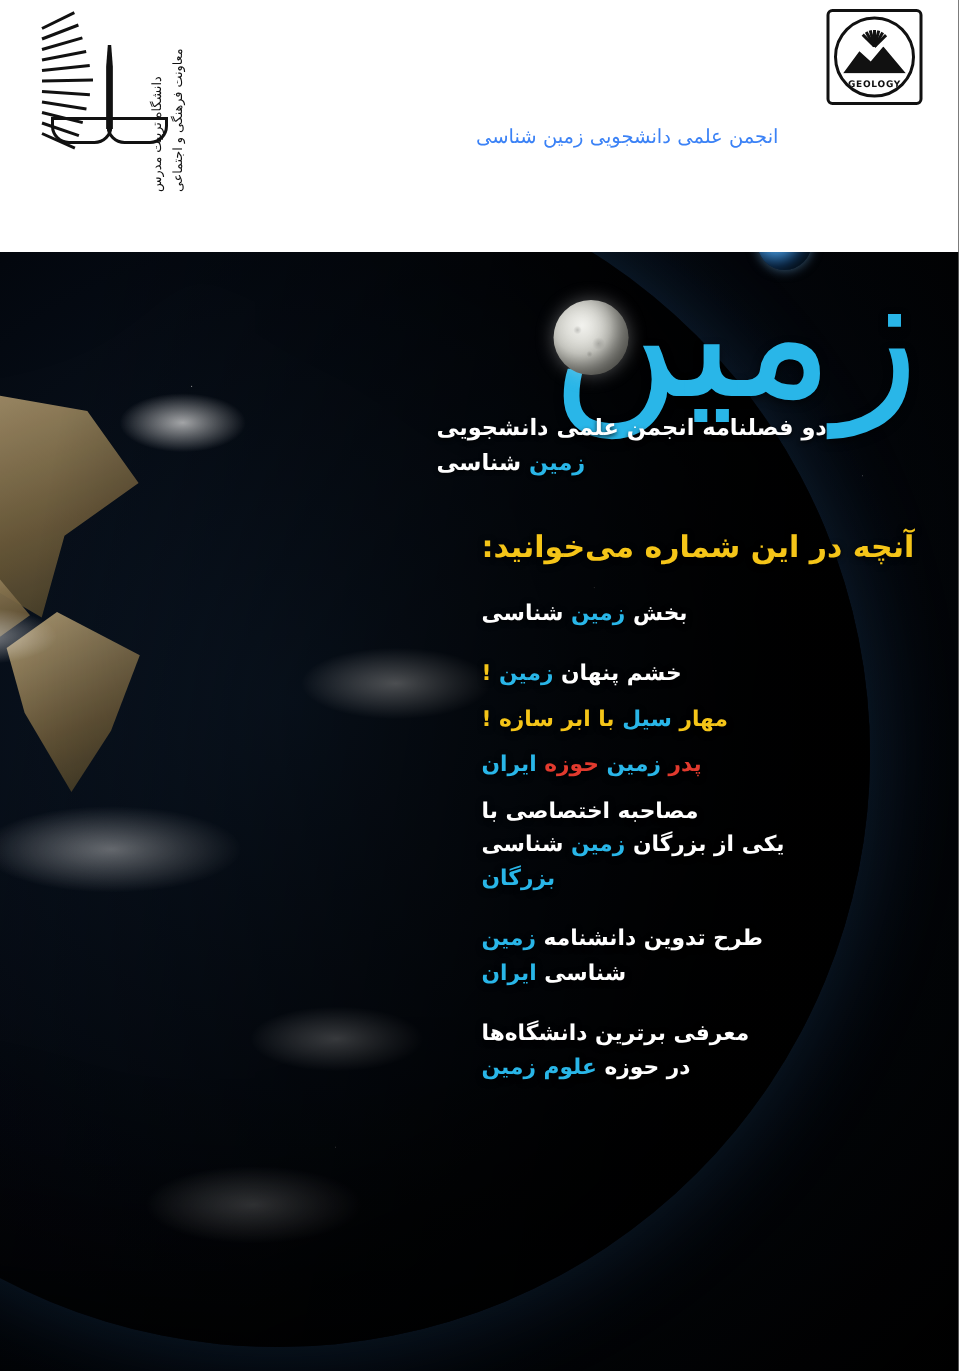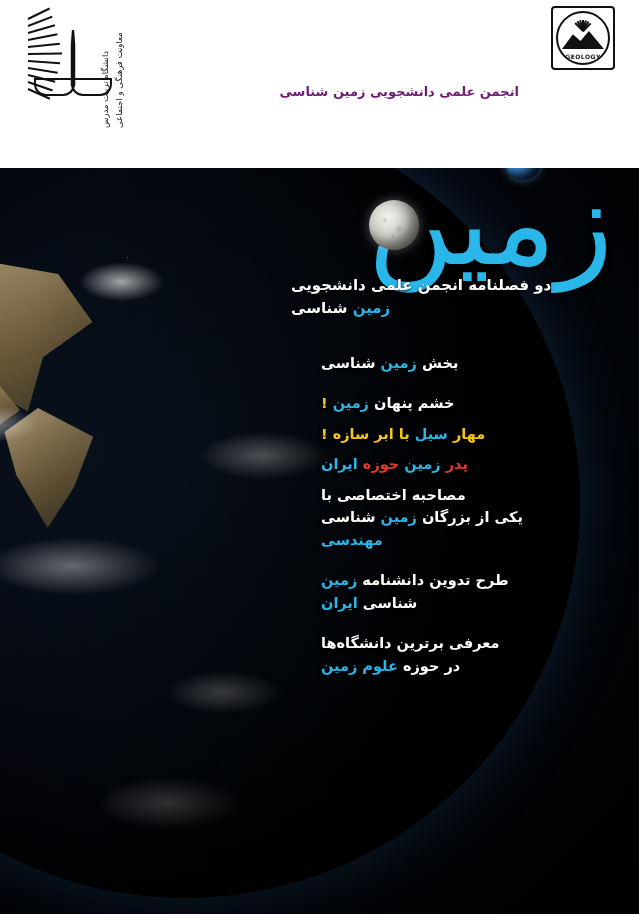--- a/index.html
+++ b/index.html
@@ -153,22 +153,22 @@
     width: 1.5px; height: 11px;
     background: #111;
     transform-origin: bottom center;
   }
 
   .assoc-title {
     position: absolute;
     top: 84px;
     right: 120px;
     font-size: 13px;
-    font-weight: bold;
-    color: #701a75;
+    font-weight: normal;
+    color: #3b82f6;
     letter-spacing: .2px;
   }
 
   
   .photo {
     position: absolute;
     top: 168px; left: 0;
     width: 639px; height: 746px;
     background: #000;
     overflow: hidden;
@@ -370,37 +370,38 @@
       <div class="logotype">زمین</div>
     </div>
     <div class="subtitle">
       <div>دو فصلنامه انجمن علمی دانشجویی</div>
       <div>
         <span class="accent">زمین</span><span> شناسی</span>
       </div>
     </div>
 
     <div class="contents">
+      <div class="contents-heading">آنچه در این شماره می‌خوانید:</div>
       <div id="toc">
           <div class="toc-item">
             <div><span class="w">بخش </span><span class="c">زمین</span><span class="w"> شناسی</span></div>
           </div>
           <div class="toc-item tight">
             <div><span class="w">خشم پنهان </span><span class="c">زمین</span><span class="y"> !</span></div>
           </div>
           <div class="toc-item tight">
             <div><span class="y">مهار </span><span class="c">سیل</span><span class="y"> با ابر سازه !</span></div>
           </div>
           <div class="toc-item tight">
             <div><span class="r">پدر </span><span class="c">زمین</span><span class="r"> حوزه </span><span class="c">ایران</span></div>
           </div>
           <div class="toc-item">
             <div><span class="w">مصاحبه اختصاصی با</span></div>
             <div><span class="w">یکی از بزرگان </span><span class="c">زمین</span><span class="w"> شناسی</span></div>
-            <div><span class="c">مهندسی</span></div>
+            <div><span class="c">بزرگان</span></div>
           </div>
           <div class="toc-item">
             <div><span class="w">طرح تدوین دانشنامه </span><span class="c">زمین</span></div>
             <div><span class="w">شناسی </span><span class="c">ایران</span></div>
           </div>
           <div class="toc-item">
             <div><span class="w">معرفی برترین دانشگاه‌ها</span></div>
             <div><span class="w">در حوزه </span><span class="c">علوم زمین</span></div>
           </div>
         </div>

